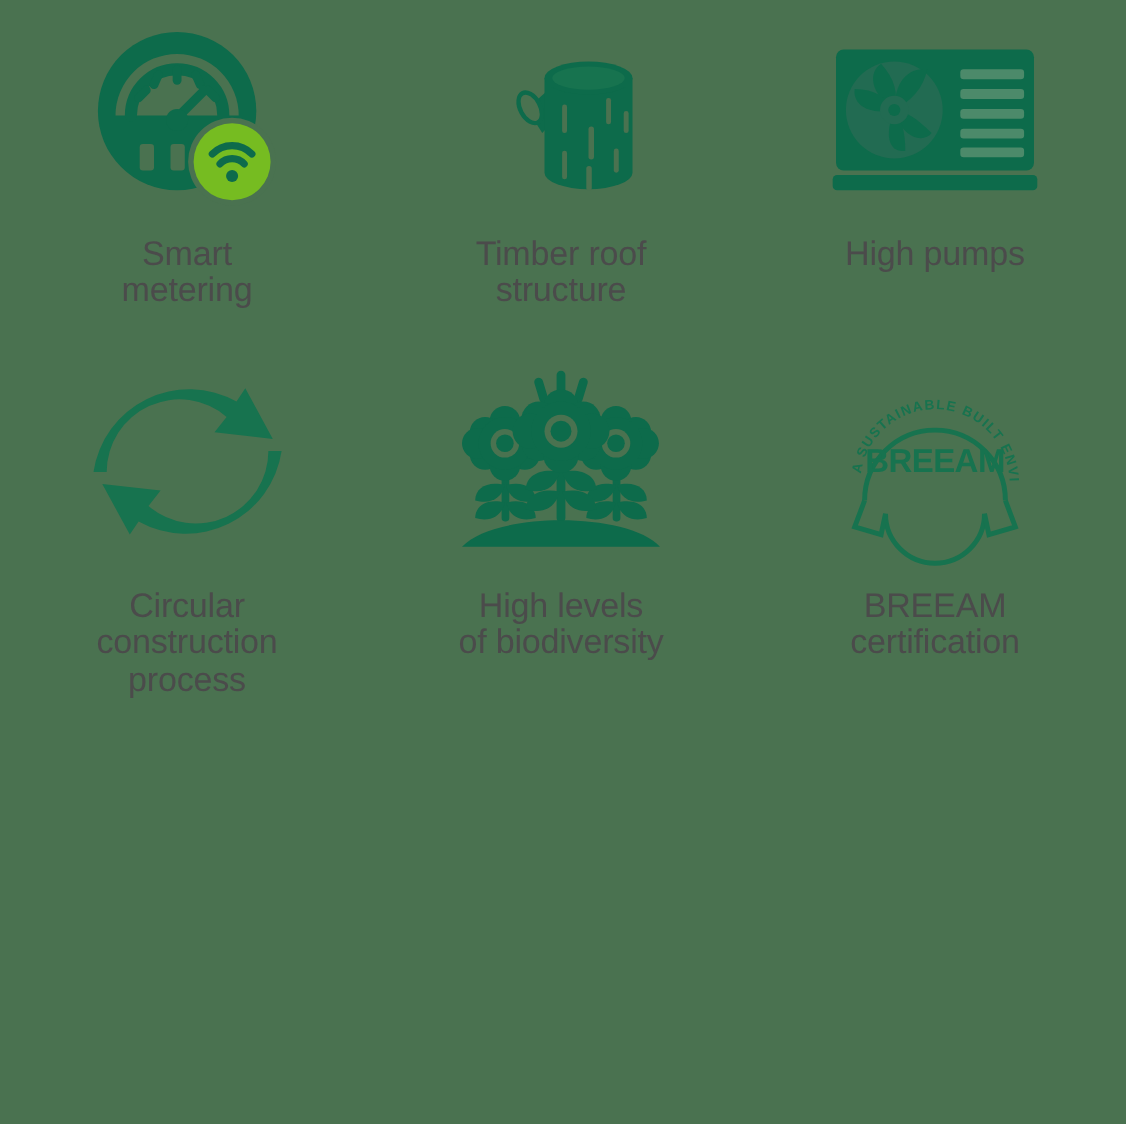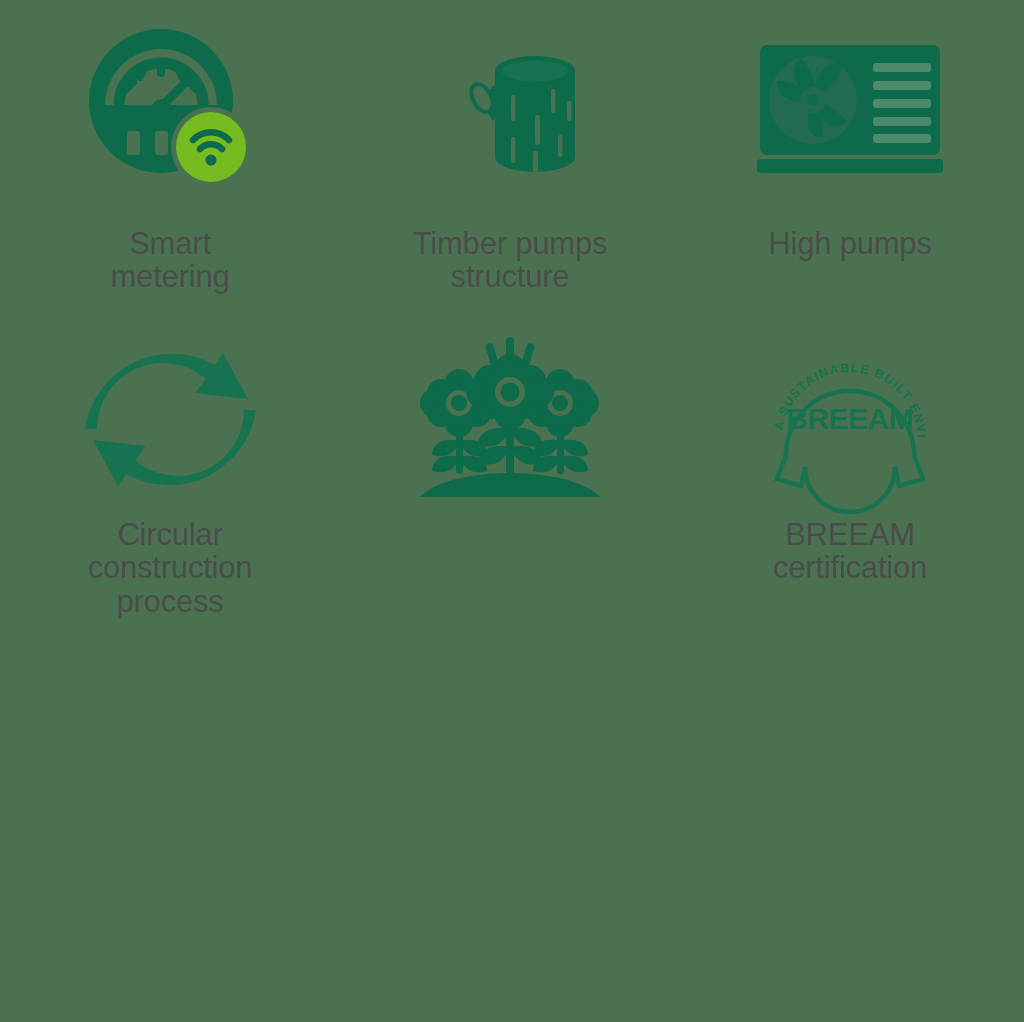--- a/index.html
+++ b/index.html
@@ -50,23 +50,23 @@
     text-align: center;
     color: #4b4b4b;
     font-size: 31px;
     line-height: 1.08;
     letter-spacing: -0.2px;
     font-weight: 400;
     white-space: pre-line;
   }
 
   
-  .row-1 .feature-label { margin-top: 29px; }
+  .row-1 .feature-label { margin-top: 16px; }
   .row-2 .icon-wrap { height: 182px; }
-  .row-2 .feature-label { margin-top: 8px; }
+  .row-2 .feature-label { margin-top: 24px; }
 
   .empty-zone {
     width: 100%;
     height: 390px;
   }
 
   svg { display: block; overflow: visible; }
 </style>
 </head>
 <body>
@@ -129,21 +129,21 @@
             <rect x="86" y="72" width="4.5" height="26" rx="2.2"></rect>
             <rect x="126" y="66" width="4.5" height="24" rx="2.2"></rect>
             <rect x="142" y="78" width="4.5" height="20" rx="2.2"></rect>
             <rect x="110" y="92" width="5" height="30" rx="2.4"></rect>
             <rect x="86" y="114" width="4.5" height="26" rx="2.2"></rect>
             <rect x="133" y="112" width="4.5" height="22" rx="2.2"></rect>
             <rect x="108" y="128" width="5" height="22" rx="2.4"></rect>
           </g>
         </svg>
       </div>
-      <div class="feature-label">Timber pumps
+      <div class="feature-label">Timber roof
 structure</div>
     </div>
 
     <div class="feature-card row-1">
       <div class="icon-wrap">
         <svg width="190" height="150" viewBox="0 0 190 150" role="img" aria-label="heat pump unit">
 
           <rect x="5" y="12" width="180" height="110" rx="7" fill="#0d6b4b"></rect>
 
           <rect x="2" y="126" width="186" height="14" rx="4" fill="#0d6b4b"></rect>
@@ -272,20 +272,22 @@
                 <circle cx="100" cy="55" r="27"></circle>
               </g>
               <circle cx="100" cy="55" r="15" fill="#4a7250"></circle>
               <circle cx="100" cy="55" r="9.5" fill="#0d6b4b"></circle>
             </g>
 
             <path d="M10 160 C40 128 160 128 190 160 Z"></path>
           </g>
         </svg>
       </div>
+      <div class="feature-label">High levels
+of biodiversity</div>
     </div>
 
     <div class="feature-card row-2">
       <div class="icon-wrap">
         <svg width="190" height="182" viewBox="0 0 190 182" role="img" aria-label="BREEAM seal">
           <defs>
 
             <path id="breeam-ring-path" d="M 27 112 A 68 68 0 1 1 163 112"></path>
           </defs>
 

